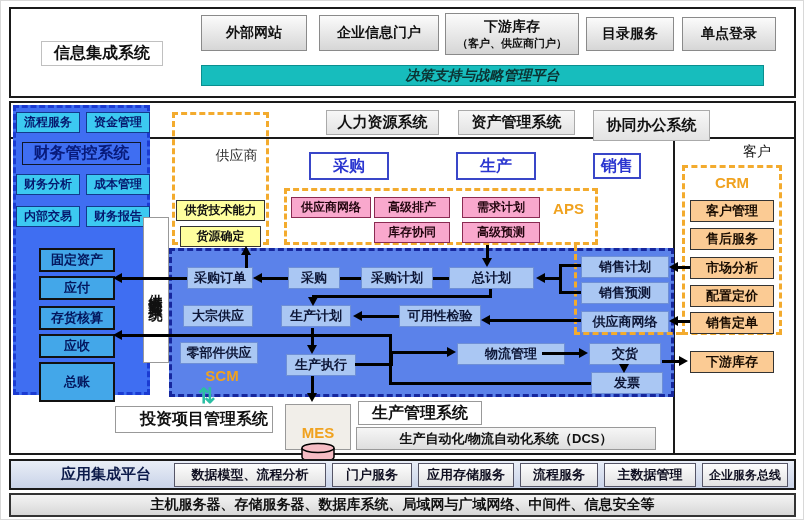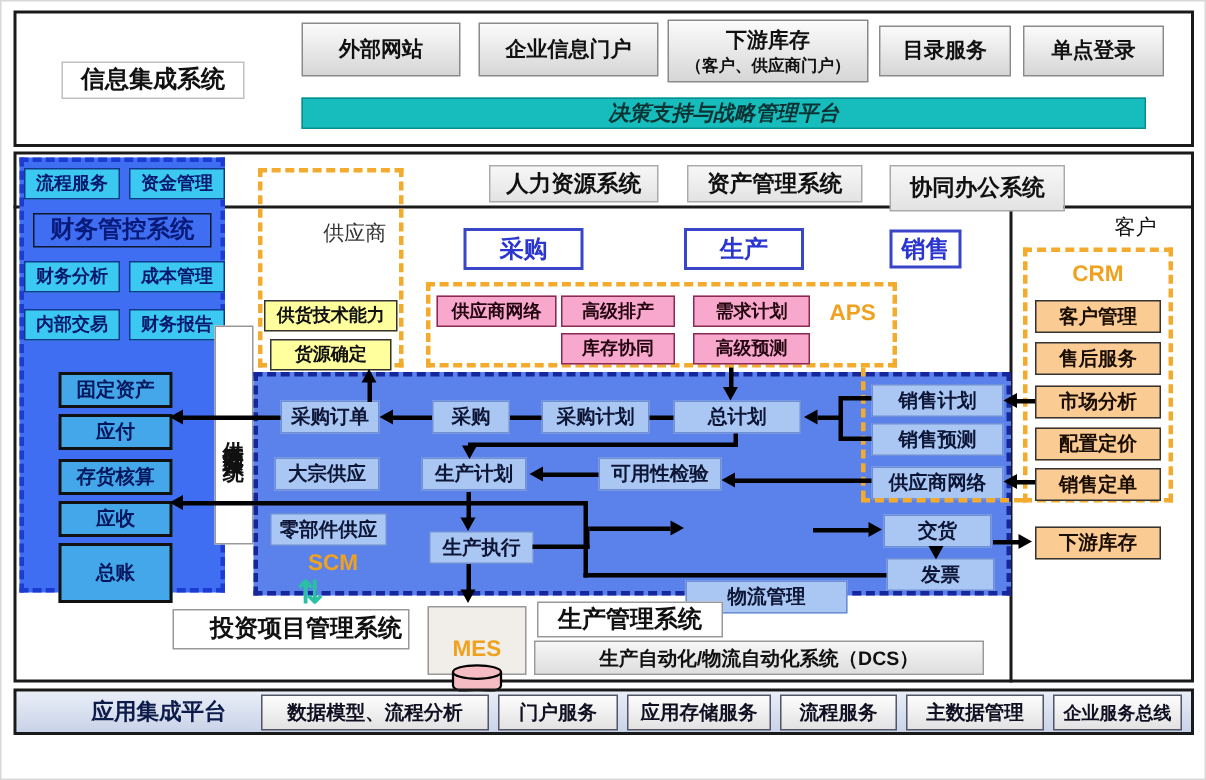--- a/index.html
+++ b/index.html
@@ -110,21 +110,21 @@
   <div class="abs cc flow-box" style="left:360px;top:266px;width:72px;height:22px;">采购计划</div>
   <div class="abs cc flow-box" style="left:448px;top:266px;width:85px;height:22px;">总计划</div>
   <div class="abs cc flow-box" style="left:580px;top:255px;width:88px;height:22px;">销售计划</div>
   <div class="abs cc flow-box" style="left:580px;top:281px;width:88px;height:22px;">销售预测</div>
   <div class="abs cc flow-box" style="left:182px;top:304px;width:70px;height:22px;">大宗供应</div>
   <div class="abs cc flow-box" style="left:280px;top:304px;width:70px;height:22px;">生产计划</div>
   <div class="abs cc flow-box" style="left:398px;top:304px;width:82px;height:22px;">可用性检验</div>
   <div class="abs cc flow-box" style="left:580px;top:310px;width:88px;height:22px;">供应商网络</div>
   <div class="abs cc flow-box" style="left:179px;top:341px;width:78px;height:22px;">零部件供应</div>
   <div class="abs cc flow-box" style="left:285px;top:353px;width:70px;height:22px;">生产执行</div>
-  <div class="abs cc flow-box" style="left:456px;top:342px;width:108px;height:22px;margin-top:44px;">物流管理</div>
+  <div class="abs cc flow-box" style="left:456px;top:342px;width:108px;height:22px;">物流管理</div>
   <div class="abs cc flow-box" style="left:588px;top:342px;width:72px;height:22px;">交货</div>
   <div class="abs cc flow-box" style="left:590px;top:371px;width:72px;height:22px;">发票</div>
   <div class="abs cc tag" style="left:196px;top:365px;width:50px;height:18px;">SCM</div>
 
   <div class="abs cc plain-lbl" style="left:692px;top:142px;width:96px;height:18px;color:#111;">客户</div>
   <div class="abs odash" style="left:681px;top:164px;width:100px;height:170px;"></div>
   <div class="abs cc tag" style="left:681px;top:172px;width:100px;height:18px;">CRM</div>
   <div class="abs cc orange-box" style="left:689px;top:199px;width:84px;height:22px;">客户管理</div>
   <div class="abs cc orange-box" style="left:689px;top:227px;width:84px;height:22px;">售后服务</div>
   <div class="abs cc orange-box" style="left:689px;top:256px;width:84px;height:22px;">市场分析</div>
@@ -151,20 +151,21 @@
 
   <div class="abs plat-bar" style="left:8px;top:458px;width:787px;height:31px;"></div>
   <div class="abs cc plat-title" style="left:40px;top:463px;width:130px;height:20px;">应用集成平台</div>
   <div class="abs cc plat-box" style="left:173px;top:462px;width:152px;height:24px;">数据模型、流程分析</div>
   <div class="abs cc plat-box" style="left:331px;top:462px;width:80px;height:24px;">门户服务</div>
   <div class="abs cc plat-box" style="left:417px;top:462px;width:96px;height:24px;">应用存储服务</div>
   <div class="abs cc plat-box" style="left:519px;top:462px;width:78px;height:24px;">流程服务</div>
   <div class="abs cc plat-box" style="left:603px;top:462px;width:92px;height:24px;">主数据管理</div>
   <div class="abs cc plat-box" style="left:701px;top:462px;width:86px;height:24px;font-size:12px;">企业服务总线</div>
 
+  <div class="abs cc infra-bar" style="left:8px;top:492px;width:787px;height:24px;">主机服务器、存储服务器、数据库系统、局域网与广域网络、中间件、信息安全等</div>
 
   <div class="hl" style="left:261px;top:276px;width:26px;"></div>
   <div class="ah ah-l" style="left:252px;top:272px;"></div>
 
   <div class="hl" style="left:339px;top:276px;width:21px;"></div>
   <div class="hl" style="left:432px;top:276px;width:16px;"></div>
 
   <div class="hl" style="left:120px;top:276px;width:66px;"></div>
   <div class="ah ah-l" style="left:112px;top:272px;"></div>
 

